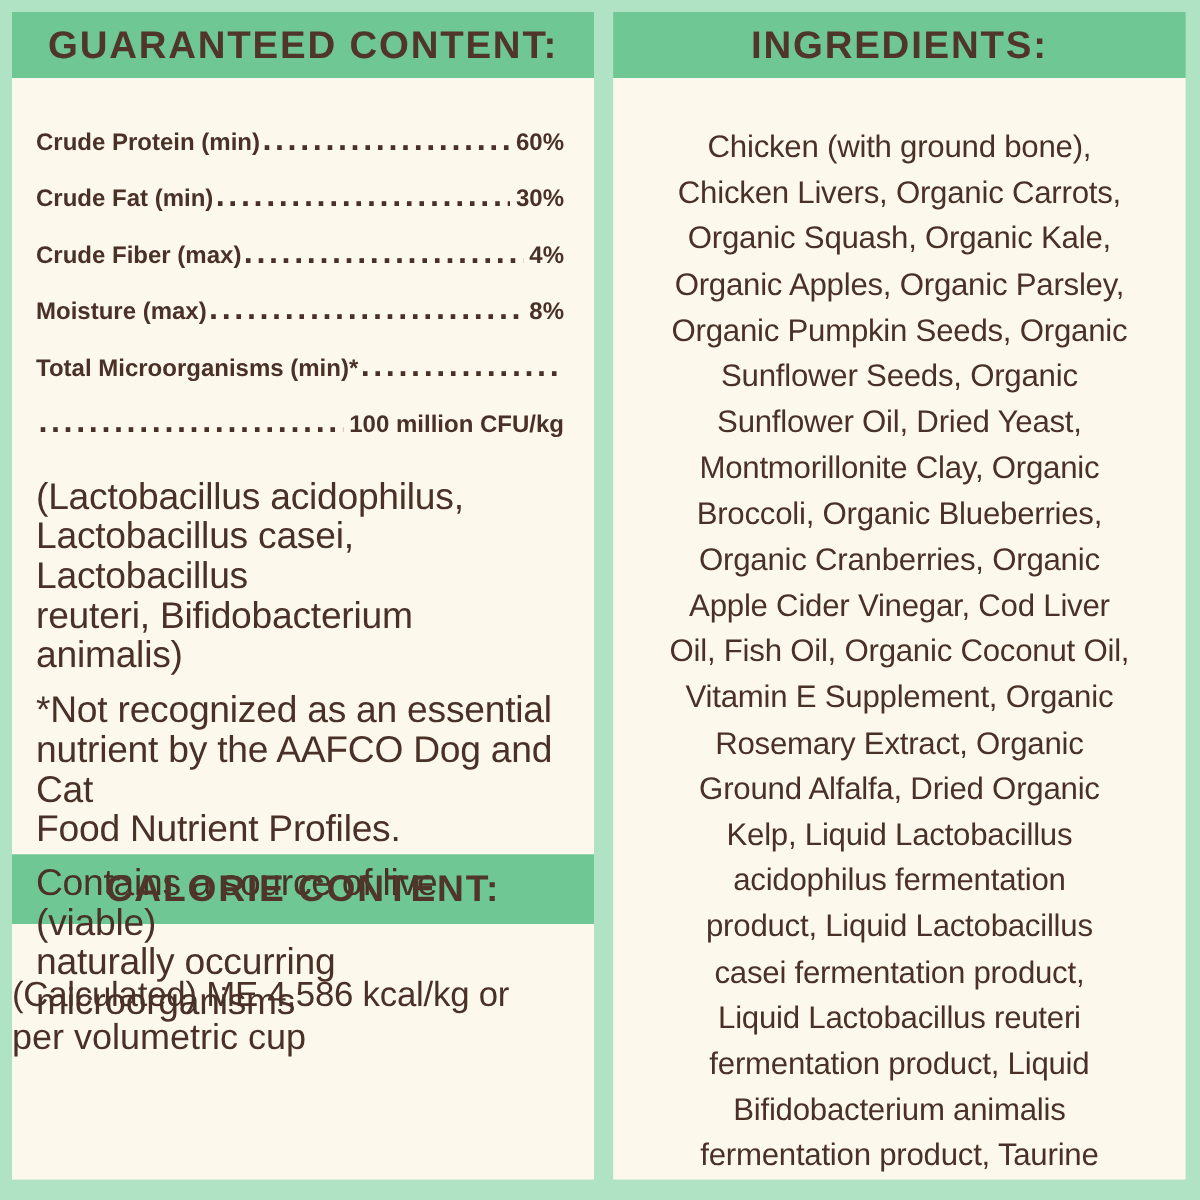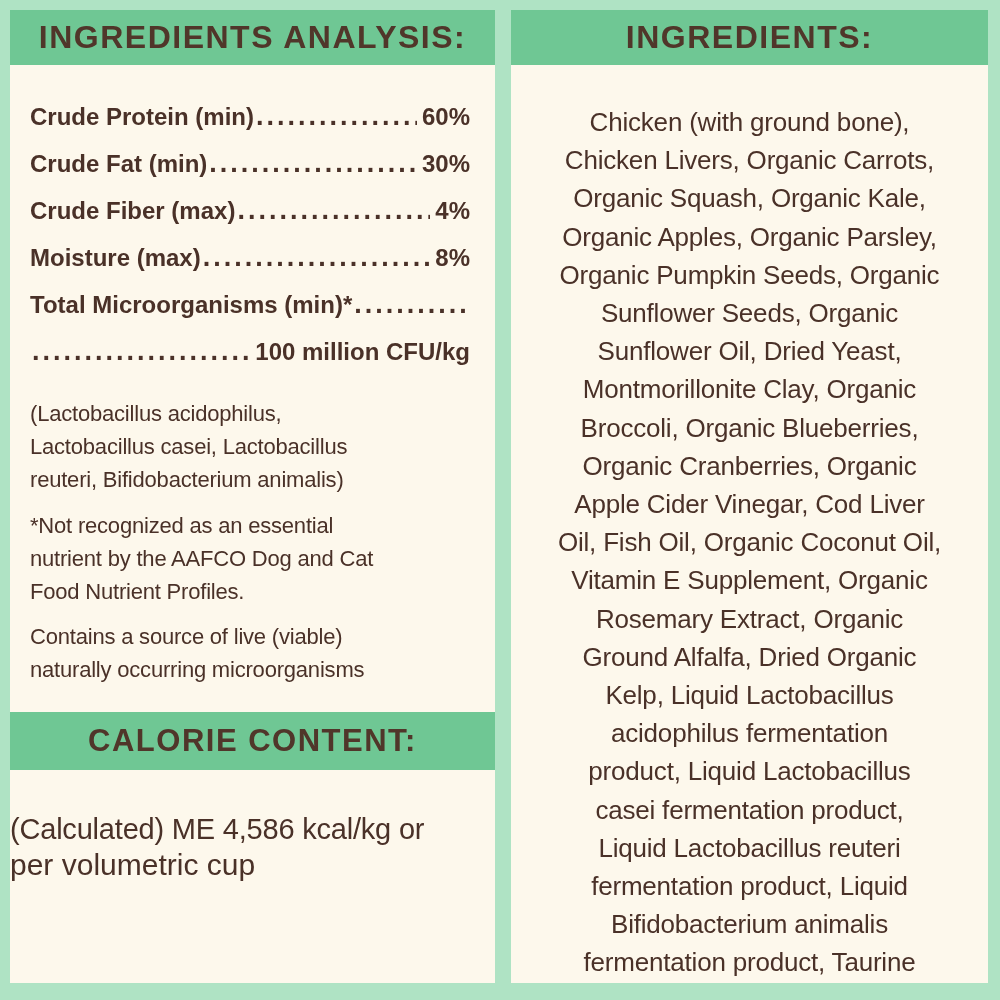--- a/index.html
+++ b/index.html
@@ -28,38 +28,38 @@
   .calorie-band h2{font-size:31px;}
   .panel-body{background:#fdf8ec;}
   .top-body{height:647px;padding:28px 25px 0 20px;box-sizing:border-box;}
   .bottom-body{height:213px;padding-top:42px;box-sizing:border-box;}
   .ingredients-body{height:918px;padding:38px 8px 0 8px;box-sizing:border-box;text-align:center;}
 
   
   .arow{
     display:flex;align-items:baseline;
     height:47px;line-height:47px;
-    font-size:24px;font-weight:700;
+    font-size:20px;font-weight:700;
     white-space:nowrap;
     justify-content:flex-end;
   }
   .alabel{flex:0 0 auto;}
   .avalue{flex:0 0 auto;margin-left:5px;}
   .leader{
     flex:1 1 auto;overflow:hidden;
     font-size:27px;font-weight:700;letter-spacing:3px;
     padding:0 2px;
   }
   .leader::after{
     content:"......................................................................";
   }
 
   .para{
     margin:0;white-space:pre-line;
-    font-size:22px;line-height:33px;letter-spacing:-0.2px;
+    font-size:31px;line-height:33px;letter-spacing:-0.2px;
     font-weight:400;
   }
   .para-probiotics{margin-top:22px;}
   .para-footnote{margin-top:13px;}
   .para-live{margin-top:12px;}
 
   .calorie-line1{margin:0;font-size:29px;line-height:34px;letter-spacing:-0.2px;}
   .calorie-big{margin:2px 0 0 0;font-size:54px;line-height:56px;font-weight:700;letter-spacing:1px;}
   .calorie-line3{margin:2px 0 0 0;font-size:30px;line-height:34px;}
 
@@ -67,21 +67,21 @@
     margin:0;white-space:pre-line;
     font-size:26px;line-height:38.2px;letter-spacing:-0.2px;
     font-weight:400;
   }
 </style>
 </head>
 <body>
 
 <section class="panel panel-left">
   <header class="band">
-    <h1>INGREDIENTS ANALYSIS:</h1>
+    <h1>GUARANTEED CONTENT:</h1>
   </header>
   <div class="panel-body top-body">
     <div>
         <div class="arow">
           <span class="alabel">Crude Protein (min)</span>
           <span class="leader"></span>
           <span class="avalue">60%</span>
         </div>
         <div class="arow">
           <span class="alabel">Crude Fat (min)</span>

